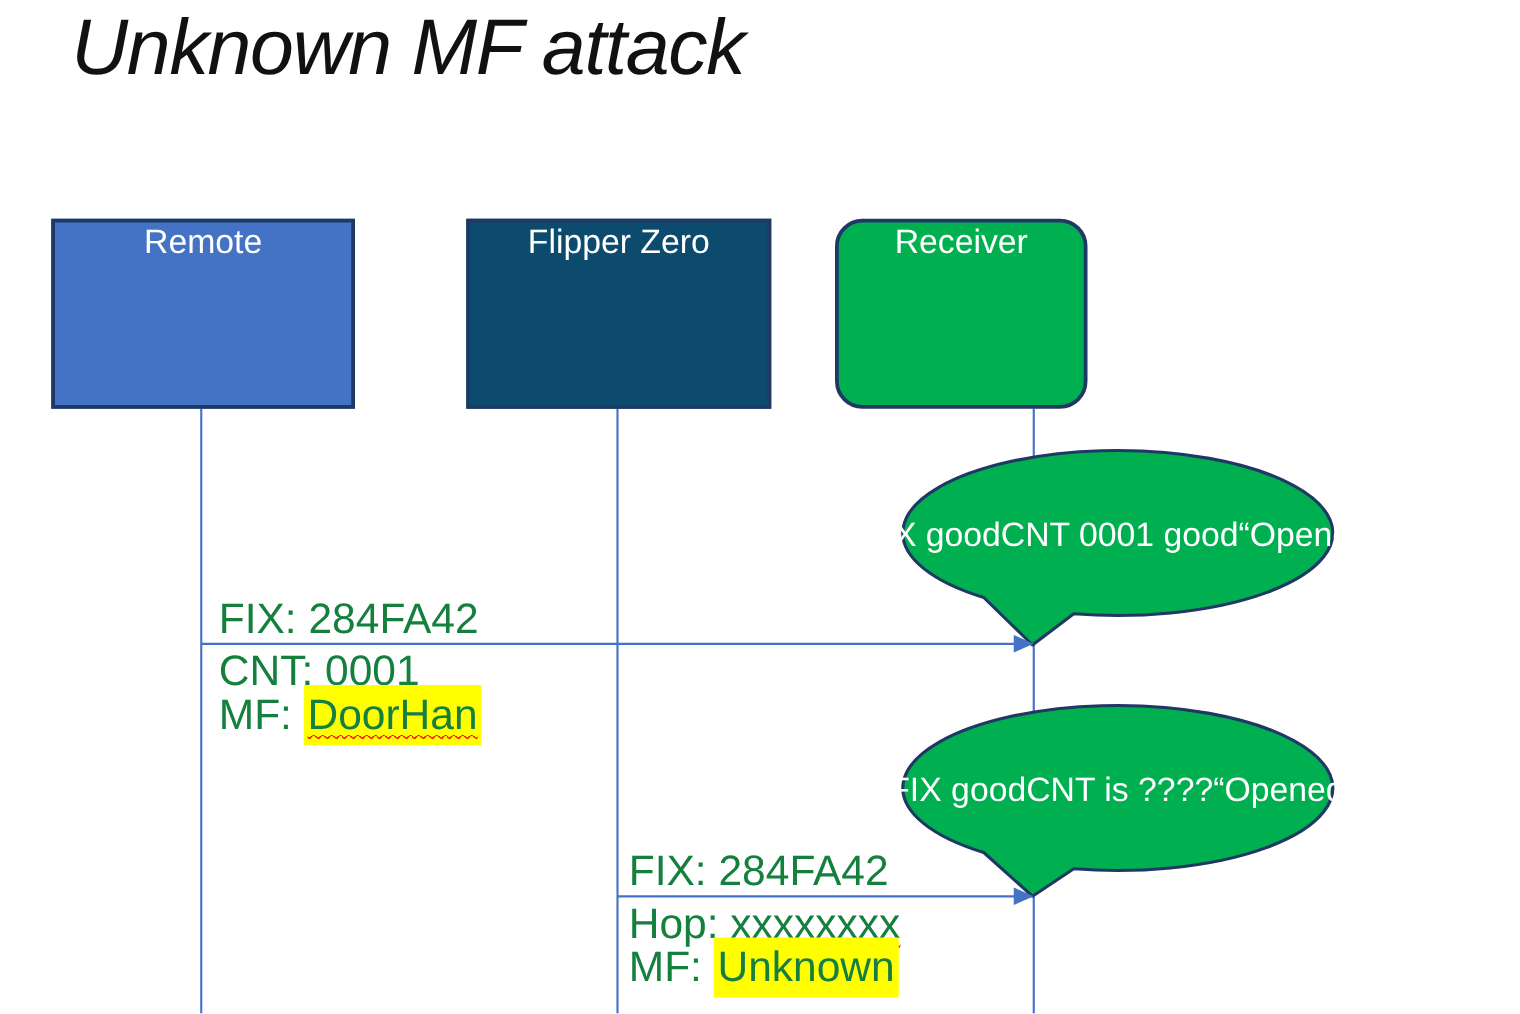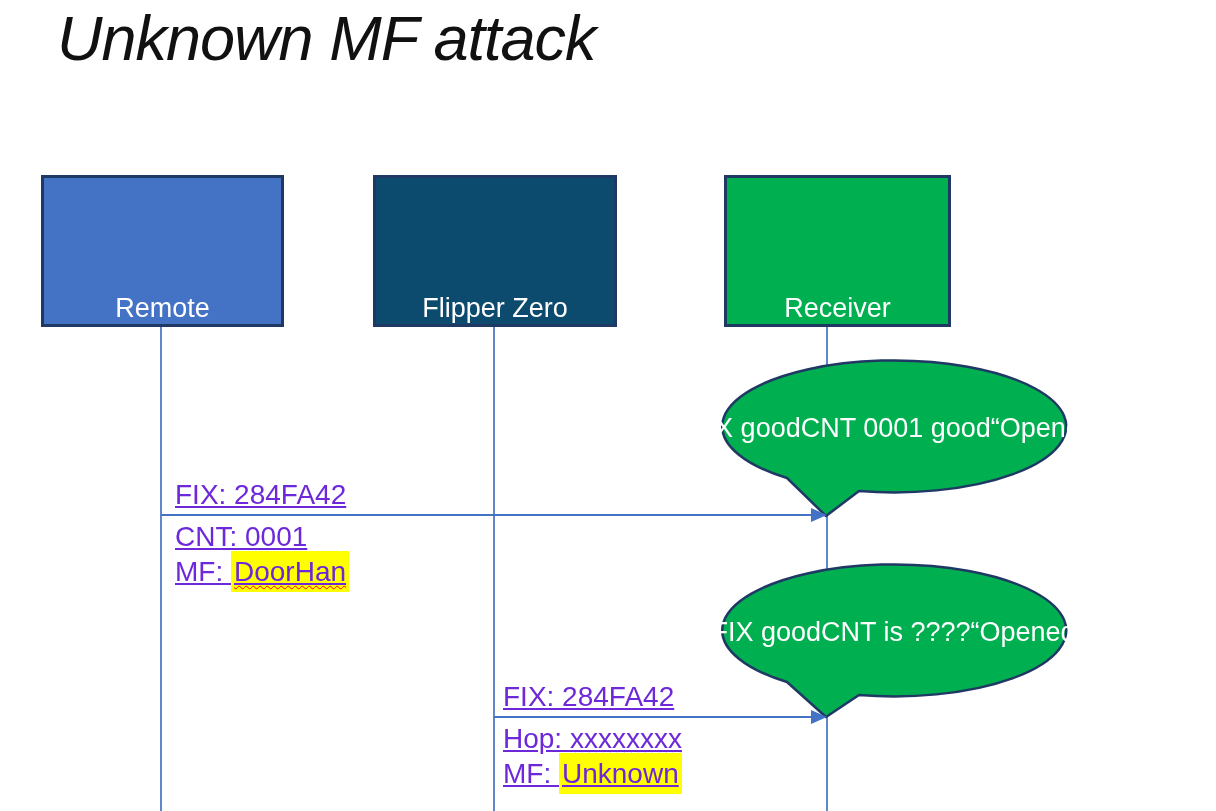--- a/index.html
+++ b/index.html
@@ -28,36 +28,35 @@
     left: 0; top: 0;
     width: 1216px; height: 811px;
   }
   .actor-box {
     position: absolute;
     top: 175px;
     height: 152px;
     border: 3px solid #1F3864;
     box-sizing: border-box;
     display: flex;
-    align-items: flex-end;
+    align-items: flex-start;
     justify-content: center;
     color: #ffffff;
     font-size: 27px;
   }
   .actor-remote   { left: 41px;  width: 243px; background: #4472C4; }
   .actor-flipper  { left: 373px; width: 244px; background: #0c4a6e; }
-  .actor-receiver { left: 724px; width: 227px; background: #00B050; }
+  .actor-receiver { left: 668px; width: 202px; background: #00B050; border-radius: 22px; }
 
   .msg-label {
     position: absolute;
-    color: #6d28d9;
-    font-size: 28px;
+    color: #15803d;
+    font-size: 34px;
     line-height: 30px;
     white-space: nowrap;
-    text-decoration: underline;
   }
   .m1-l1 { left: 175px; top: 480px; }
   .m1-l2 { left: 175px; top: 522px; }
   .m1-l3 { left: 175px; top: 557px; }
   .m2-l1 { left: 503px; top: 682px; }
   .m2-l2 { left: 503px; top: 724px; }
   .m2-l3 { left: 503px; top: 759px; }
 
   .hl {
     background: #FFFF00;

